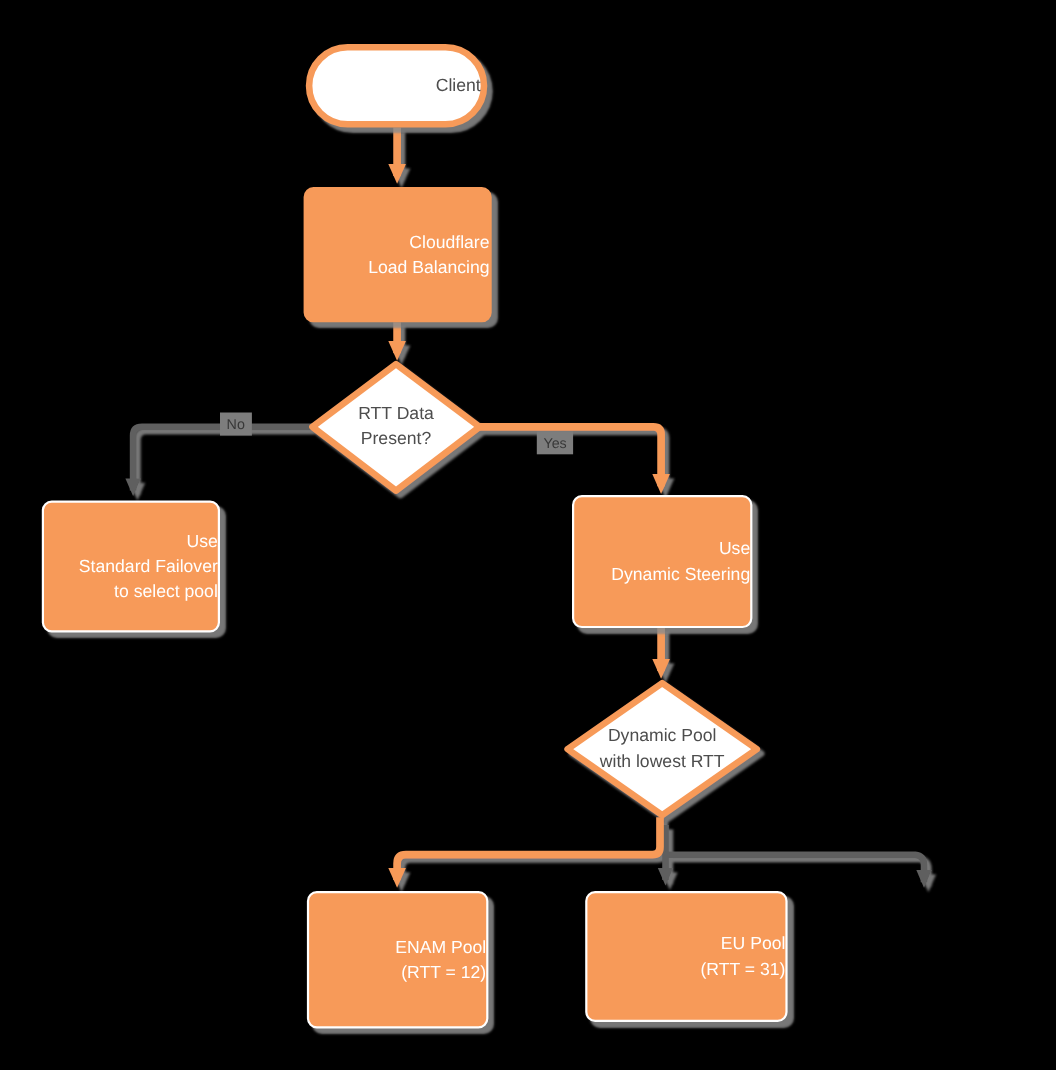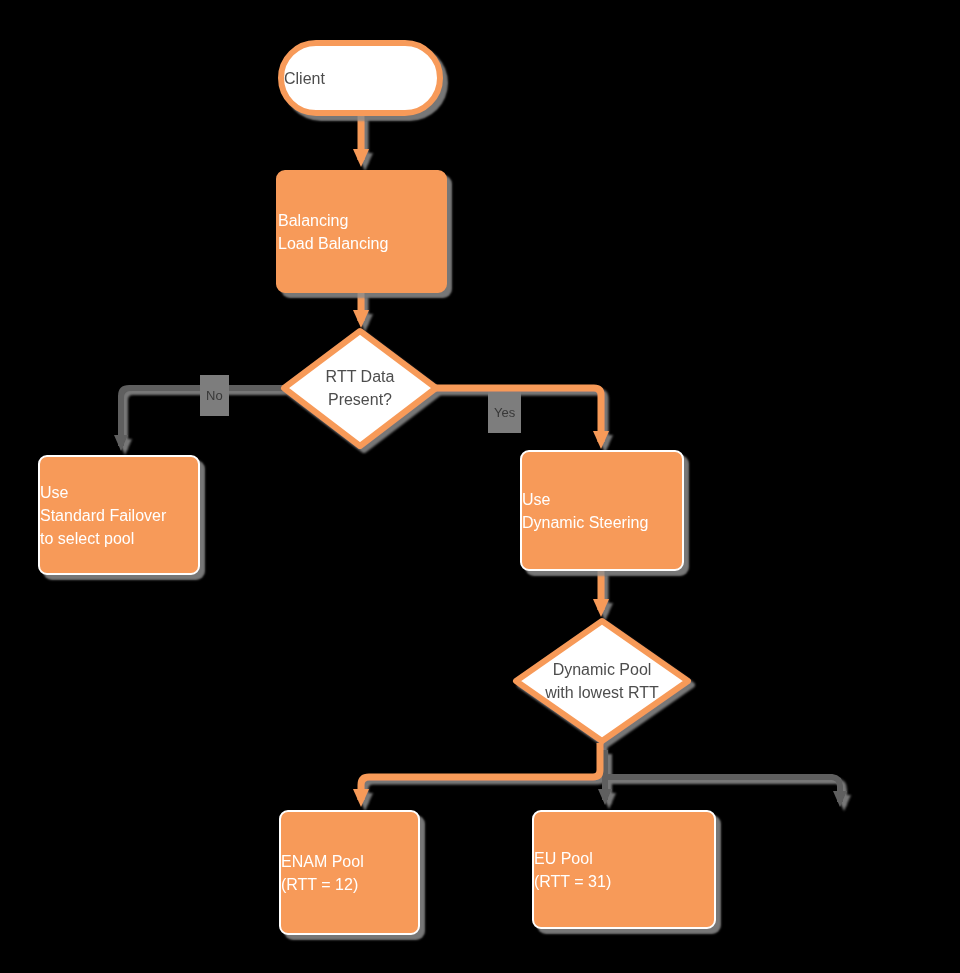--- a/index.html
+++ b/index.html
@@ -12,21 +12,21 @@
     font-family: "Liberation Sans", sans-serif;
   }
   .edges {
     position: absolute;
     left: 0; top: 0;
   }
   .node {
     position: absolute;
     display: flex;
     flex-direction: column;
-    align-items: flex-start;
+    align-items: flex-end;
     justify-content: center;
     text-align: center;
     box-sizing: border-box;
     font-size: 16px;
     line-height: 23px;
   }
   .rect-node {
     background: #F79A59;
     color: #FFFFFF;
     border-radius: 9px;
@@ -53,30 +53,30 @@
     color: #4D4D4D;
     font-size: 16px;
     line-height: 23px;
   }
   .edge-label {
     position: absolute;
     background: #7D7D7D;
     color: #383838;
     font-size: 13px;
     line-height: 17px;
-    padding: 12px 6px;
+    padding: 2px 6px;
   }
   .bold { font-weight: normal; }
 
   
   #n-client            { left: 278px; top: 40px;  width: 165px; height: 76px; }
   #n-lb                { left: 276px; top: 170px; width: 171px; height: 123px; }
   #n-failover          { left: 38px;  top: 455px; width: 162px; height: 120px; }
   #n-steering          { left: 520px; top: 450px; width: 164px; height: 121px; }
-  #n-enam              { left: 279px; top: 810px; width: 141px; height: 125px; }
+  #n-enam              { left: 279px; top: 810px; width: 165px; height: 125px; }
   #n-eu                { left: 532px; top: 810px; width: 184px; height: 119px; }
   #n-au                { left: 758px; top: 812px; width: 163px; height: 118px; }
   #lbl-rtt-decision    { left: 280px; top: 365px; width: 160px; height: 46px; }
   #lbl-pool-decision   { left: 515px; top: 658px; width: 174px; height: 46px; }
   #lbl-no              { left: 200px; top: 375px; }
   #lbl-yes             { left: 488px; top: 392px; }
 </style>
 </head>
 <body>
 
@@ -110,21 +110,21 @@
       <polygon points="360,331 436,388 360,446 284,388" fill="#FFFFFF" stroke="#F79A59" stroke-width="6"></polygon>
       <polygon points="602,621 688,681 602,741 516,681" fill="#FFFFFF" stroke="#F79A59" stroke-width="6"></polygon>
     </g>
   </svg>
 
   <div class="node stadium-node" id="n-client">
     <span>Client</span>
   </div>
 
   <div class="node rect-node no-stroke" id="n-lb">
-    <span>Balancing</span>
+    <span>Cloudflare</span>
     <span>Load Balancing</span>
   </div>
 
   <div class="node rect-node" id="n-failover">
     <span>Use</span>
     <span>Standard Failover</span>
     <span>to select pool</span>
   </div>
 
   <div class="node rect-node" id="n-steering">

